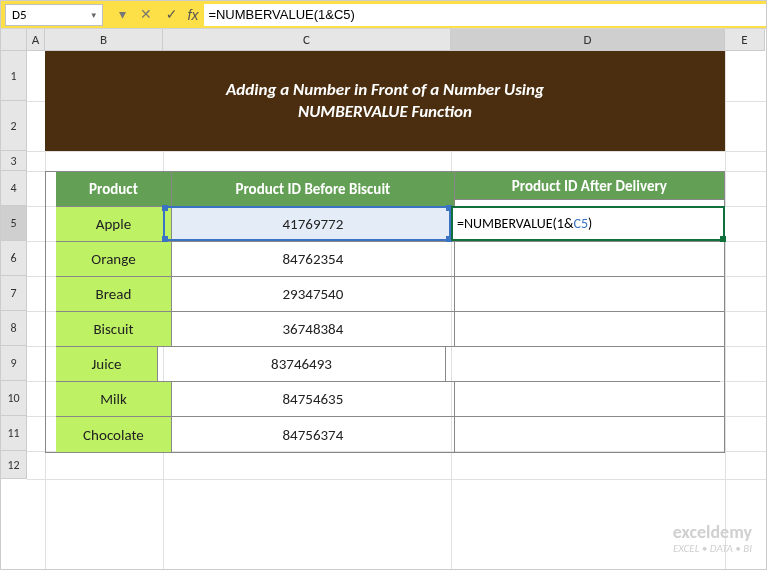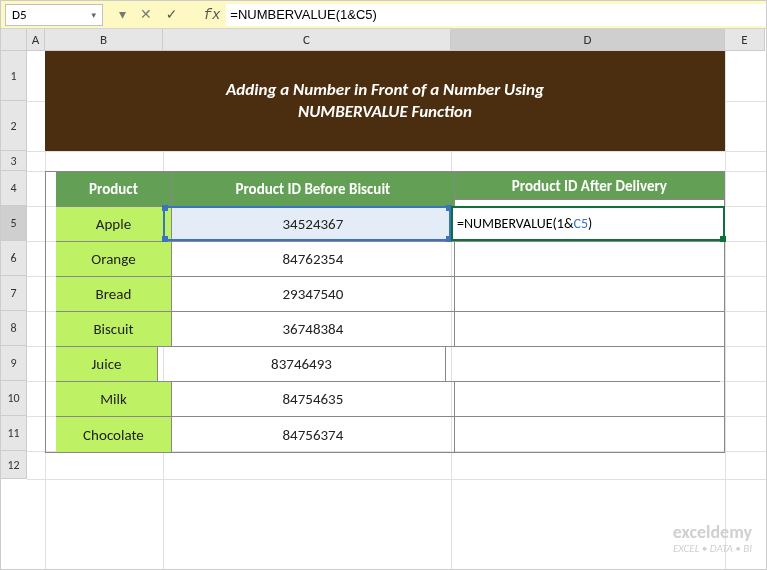--- a/index.html
+++ b/index.html
@@ -10,21 +10,21 @@
     height: 570px;
     overflow: hidden;
     position: relative;
     border: 1px solid #ccc;
   }
   .namebox-row {
     display: flex;
     align-items: center;
     height: 28px;
     border-bottom: 1px solid #d4d4d4;
-    background: #fef9c3;
+    background: #fde047;
     font-size: 13px;
   }
   .namebox {
     width: 98px;
     height: 22px;
     background: #fff;
     border: 1px solid #c0c0c0;
     margin-left: 4px;
     display: flex;
     align-items: center;
@@ -40,24 +40,24 @@
     align-items: center;
     gap: 14px;
     margin-left: 16px;
     color: #777;
     font-size: 14px;
   }
   .fbar-btns span { cursor: default; }
   .fbar-btns .check { color: #555; }
   .fx {
     font-style: italic;
-    font-family: Liberation Mono, monospace;
+    font-family: Liberation Sans, sans-serif;
     font-size: 14px;
     color: #555;
-    margin-left: 26px;
+    margin-left: 10px;
   }
   .formula-input {
     flex: 1;
     height: 22px;
     background: #fff;
     border: none;
     margin-left: 6px;
     font-size: 13px;
     padding: 0 4px;
     outline: none;
@@ -278,21 +278,21 @@
     <div class="sel-c5-bg" style="left:136px; top:155px; width:288px; height:35px;"></div>
 
     <div class="tbl" style="left:18px; top:120px; width:680px;">
       <div class="tbl-row">
         <div class="tbl-cell hdr" style="width:118px;height:35px">Product</div>
         <div class="tbl-cell hdr" style="width:288px;height:35px">Product ID Before Biscuit</div>
         <div class="tbl-cell hdr" style="width:274px;height:28px">Product ID After Delivery</div>
       </div>
       <div class="tbl-row">
         <div class="tbl-cell prod" style="width:118px;height:35px">Apple</div>
-        <div class="tbl-cell" style="width:288px;height:35px">34524367</div>
+        <div class="tbl-cell" style="width:288px;height:35px">41769772</div>
         <div class="tbl-cell" style="width:274px;height:35px"></div>
       </div>
       <div class="tbl-row">
         <div class="tbl-cell prod" style="width:118px;height:35px">Orange</div>
         <div class="tbl-cell" style="width:288px;height:35px">84762354</div>
         <div class="tbl-cell" style="width:274px;height:35px"></div>
       </div>
       <div class="tbl-row">
         <div class="tbl-cell prod" style="width:118px;height:35px">Bread</div>
         <div class="tbl-cell" style="width:288px;height:35px">29347540</div>

